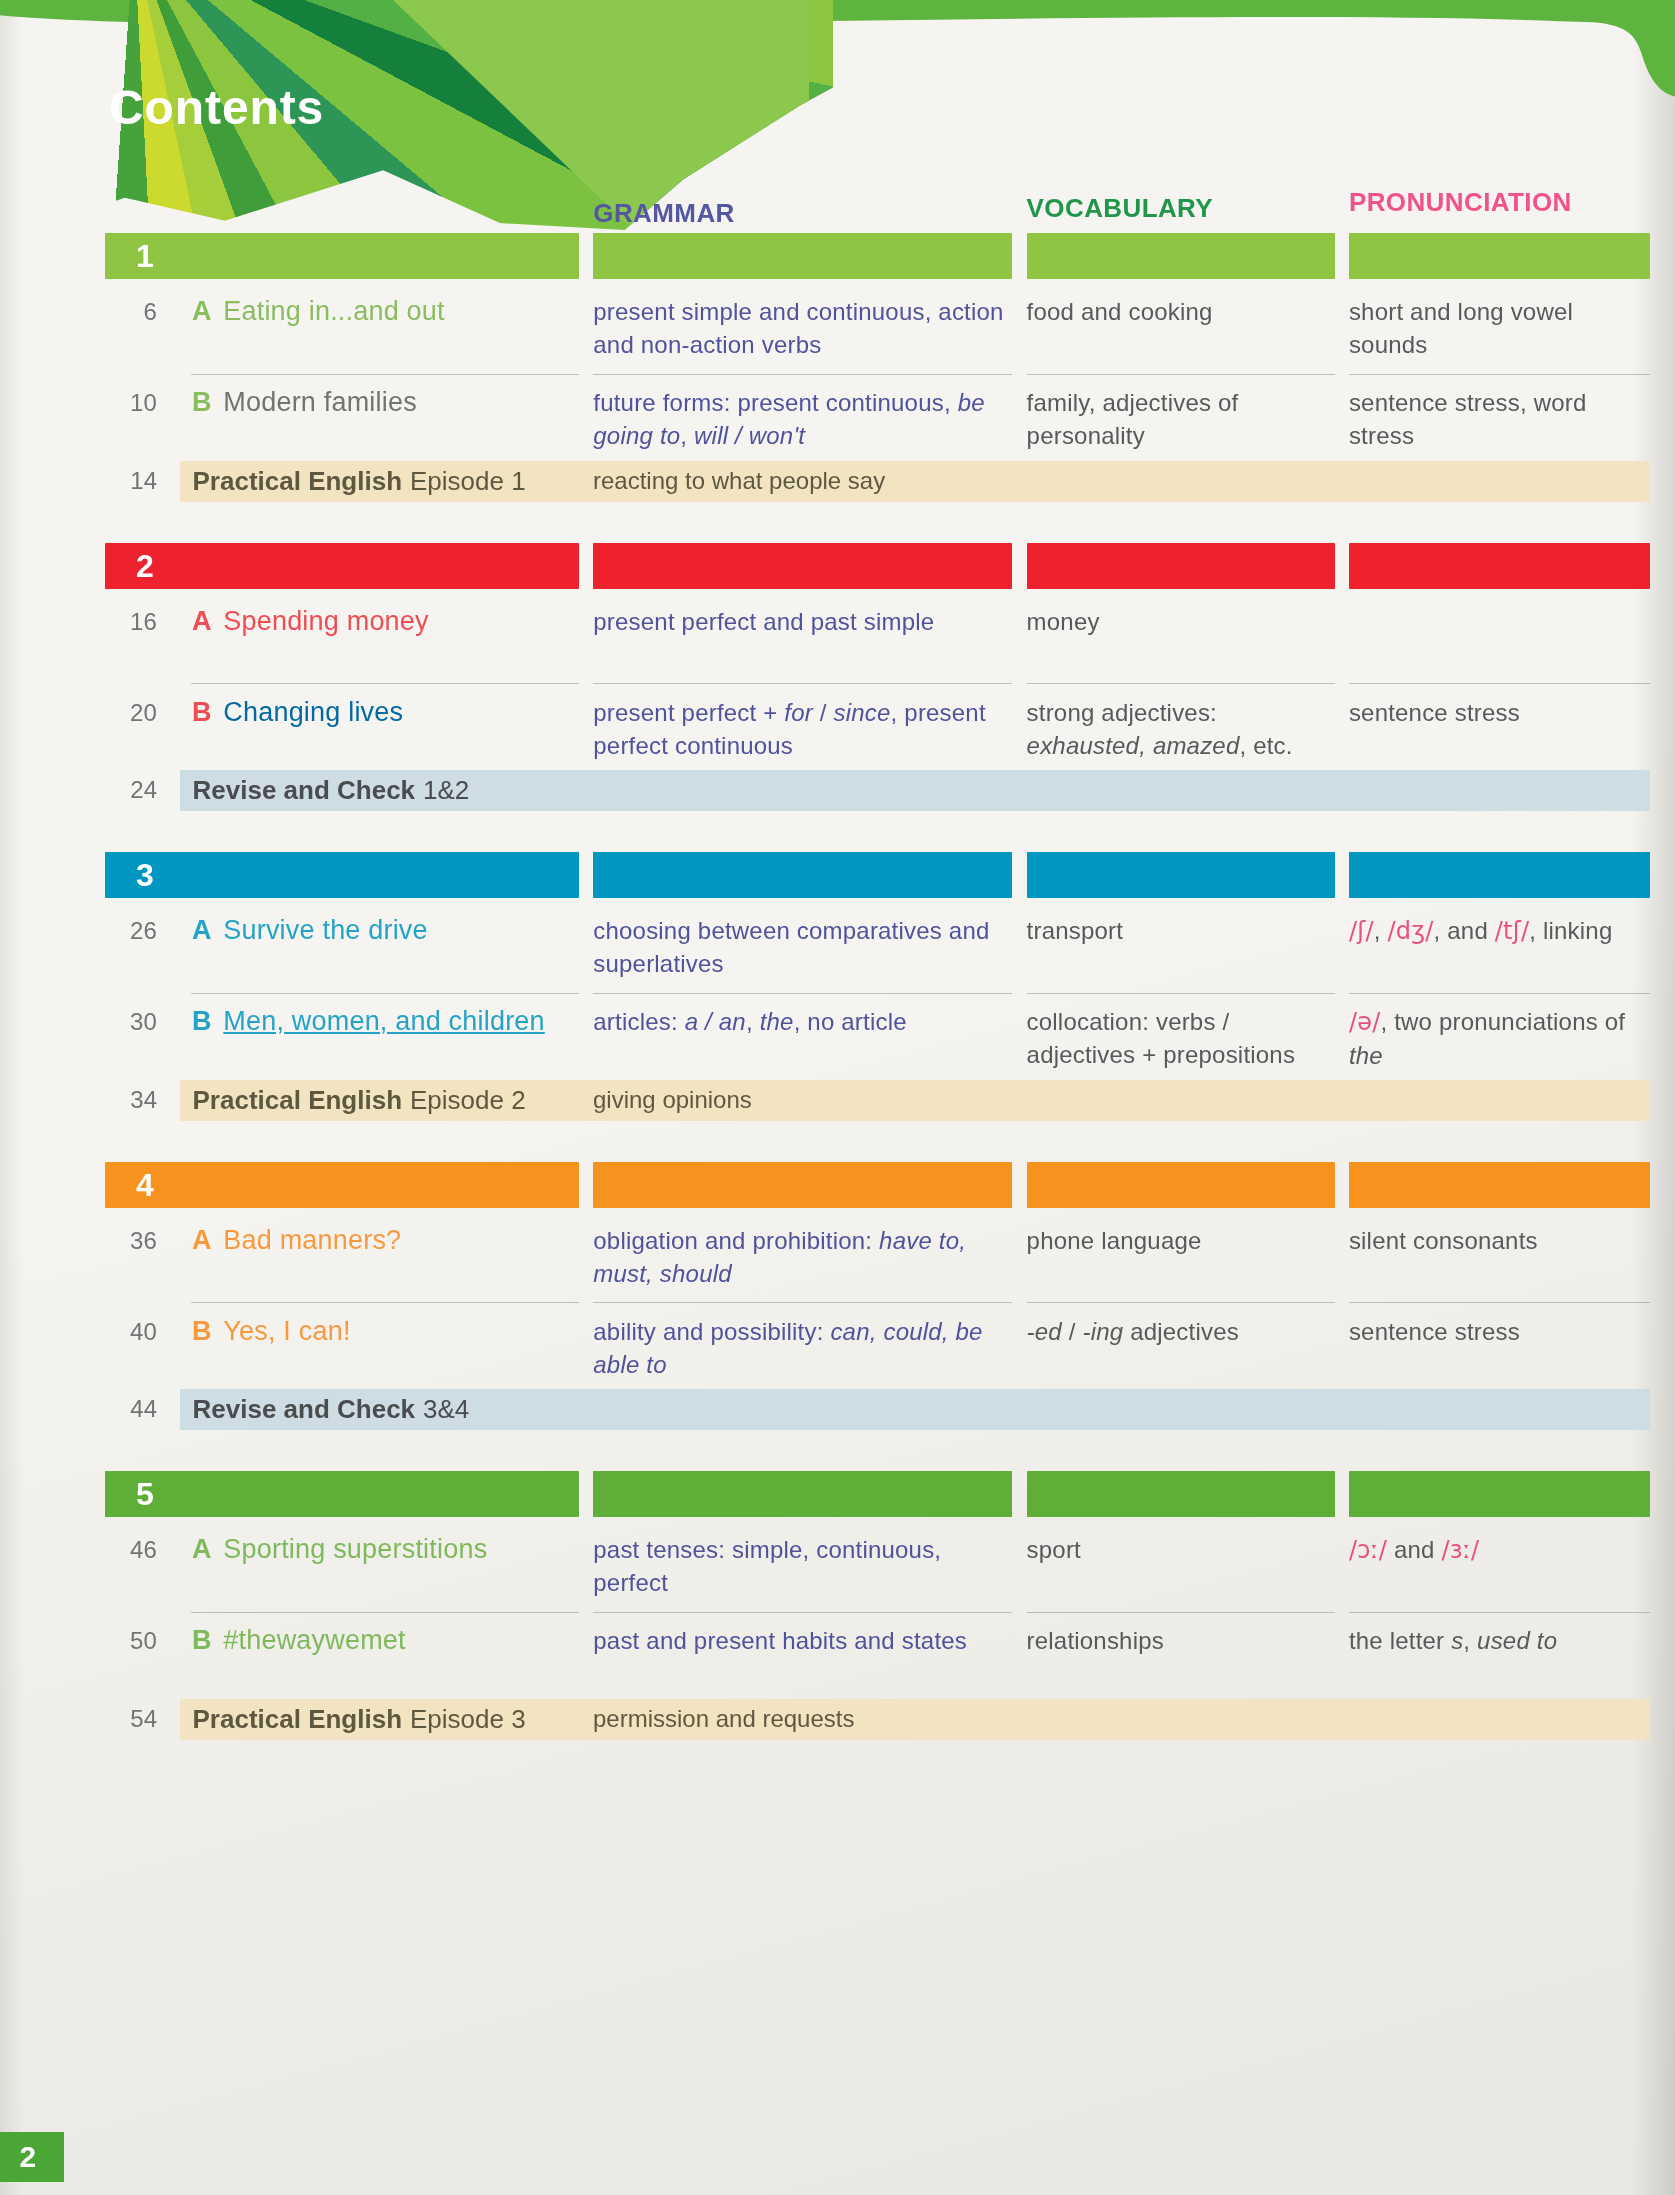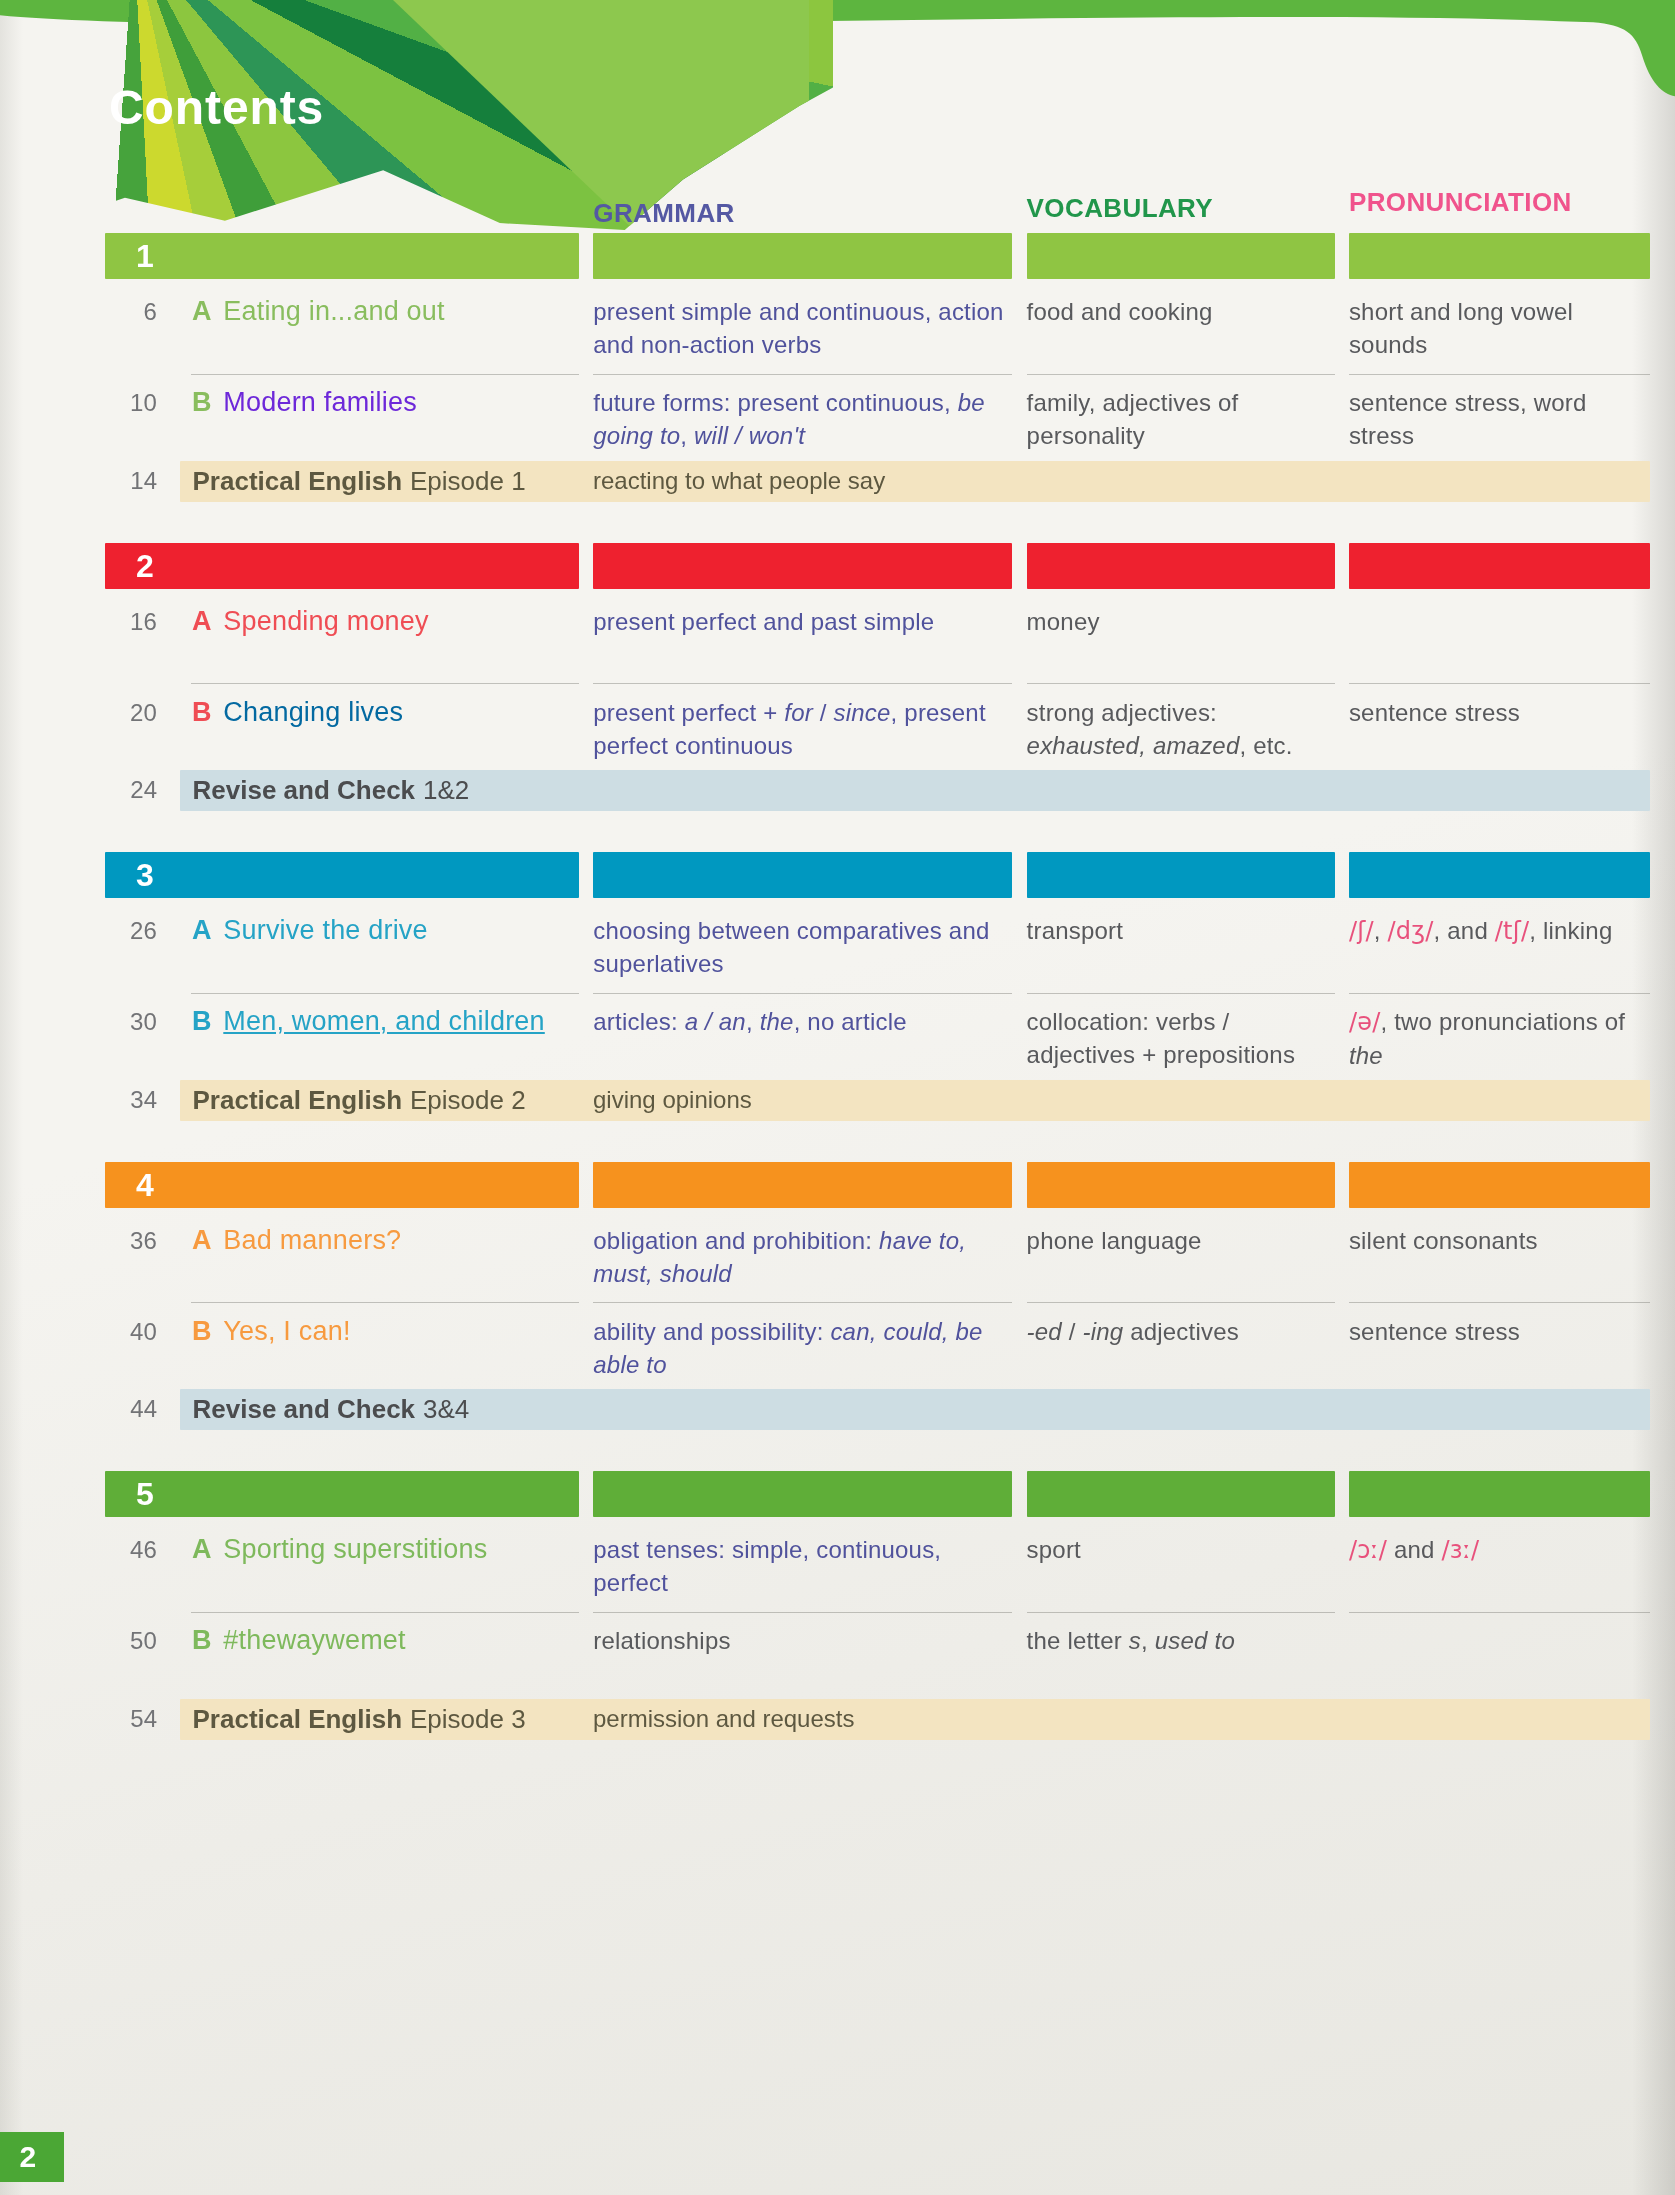--- a/index.html
+++ b/index.html
@@ -99,21 +99,21 @@
       <div class="cell pcell"><span>short and long vowel sounds</span></div>
     </div>
     <div class="divrow">
         <i class="d d1"></i>
         <i class="d"></i>
         <i class="d"></i>
         <i class="d"></i>
       </div>
     <div class="row rowb">
       <div class="cell tcell">
-        <span class="pg">10</span><span class="ltr" style="color: rgb(137, 189, 94);">B</span><span class="ttl" style="color: #6d28d9; margin-top: 36px;">Modern families</span>
+        <span class="pg">10</span><span class="ltr" style="color: rgb(137, 189, 94);">B</span><span class="ttl" style="color: #737373; margin-top: 36px;">Modern families</span>
       </div>
       <div class="cell gcell"><span>future forms: present continuous, </span><span class="it">be going to</span><span>, </span><span class="it">will / won't</span></div>
       <div class="cell vcell"><span>family, adjectives of personality</span></div>
       <div class="cell pcell"><span>sentence stress, word stress</span></div>
     </div>
     <div class="special">
       <span class="pg">14</span>
       <div class="band" style="background-color: rgb(243, 228, 193); color: rgb(93, 88, 64);">
         <span class="sbold">Practical English</span>
         <span class="srest">Episode 1</span>
@@ -262,20 +262,21 @@
     <div class="divrow">
         <i class="d d1"></i>
         <i class="d"></i>
         <i class="d"></i>
         <i class="d"></i>
       </div>
     <div class="row rowb">
       <div class="cell tcell">
         <span class="pg">50</span><span class="ltr" style="color: rgb(126, 185, 92);">B</span><span class="ttl" style="color: rgb(126, 185, 92);">#thewaywemet</span>
       </div>
+      <div class="cell gcell"><span>past and present habits and states</span></div>
       <div class="cell vcell"><span>relationships</span></div>
       <div class="cell pcell"><span>the letter </span><span class="it">s</span><span>, </span><span class="it">used to</span></div>
     </div>
     <div class="special">
       <span class="pg">54</span>
       <div class="band" style="background-color: rgb(243, 228, 193); color: rgb(93, 88, 64);">
         <span class="sbold">Practical English</span>
         <span class="srest">Episode 3</span>
         <span class="snote">permission and requests</span>
       </div>

